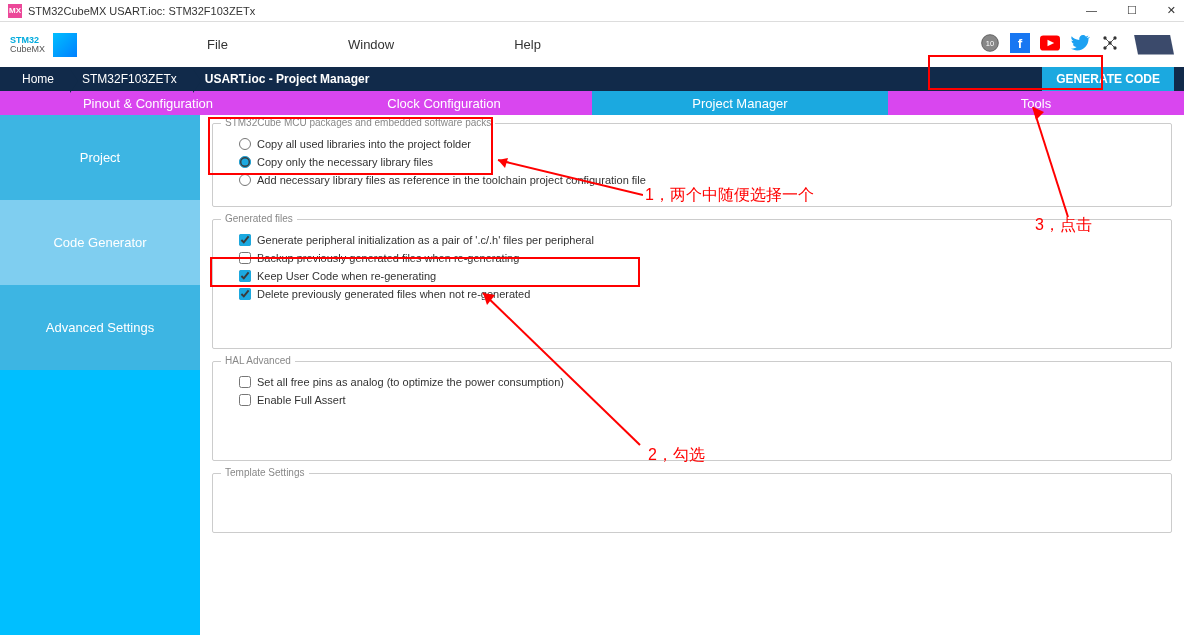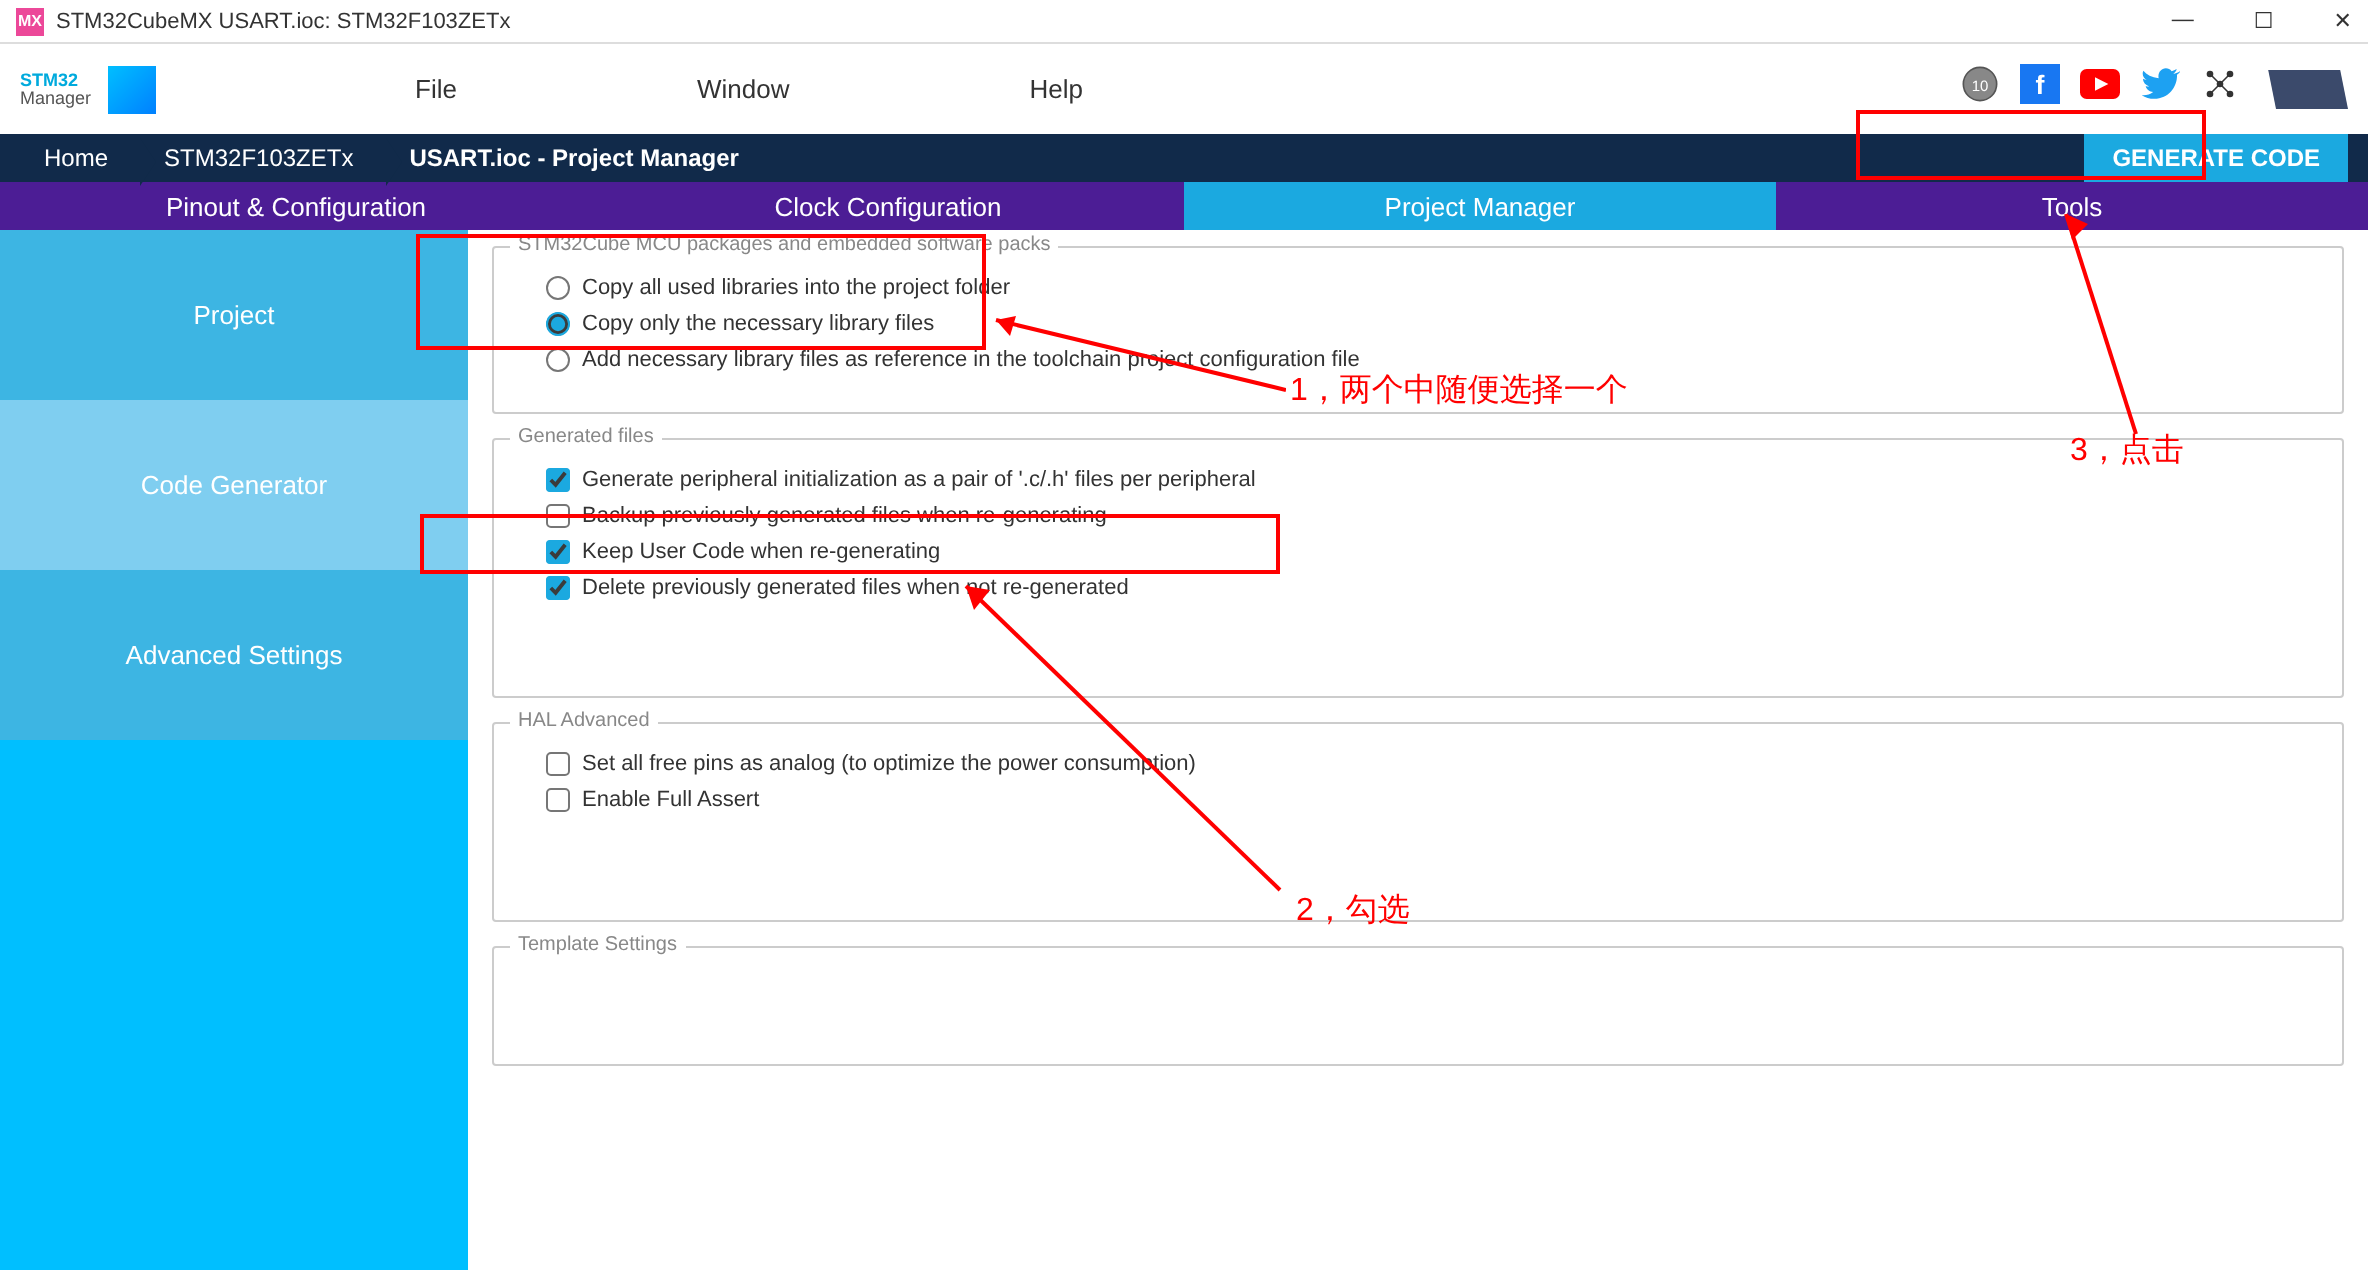--- a/index.html
+++ b/index.html
@@ -20,25 +20,25 @@
 .st-logo { width: 40px; height: 20px; background: #3b4a6b; clip-path: polygon(0 0, 90% 0, 100% 100%, 10% 100%); margin-left: 4px; }
 
 .breadcrumb-bar { height: 24px; background: #112a4a; display: flex; align-items: center; padding: 0 10px; font-size: 12px; color: #fff; position: relative; }
 .bc-item { padding: 3px 16px 3px 12px; position: relative; }
 .bc-item::after { content: ''; position: absolute; right: -8px; top: 0; width: 0; height: 0; border-top: 12px solid transparent; border-bottom: 12px solid transparent; border-left: 8px solid #112a4a; z-index: 1; }
 .bc-item.active { font-weight: bold; }
 .bc-item.light::after { display: none; }
 .generate-btn { margin-left: auto; background: #1ba9e0; color: #fff; padding: 5px 14px; font-size: 12px; font-weight: bold; border: none; cursor: pointer; }
 
 .tabs-bar { display: flex; height: 24px; }
-.tab { flex: 1; display: flex; align-items: center; justify-content: center; font-size: 13px; color: #fff; background: #4c1d95; cursor: pointer; }
+.tab { flex: 1; display: flex; align-items: center; justify-content: center; font-size: 13px; color: #fff; background: #d946ef; cursor: pointer; }
 .tab.active { background: #1ba9e0; }
 
 .content { display: flex; height: calc(100% - 115px); }
-.sidebar { width: 234px; display: flex; flex-direction: column; }
+.sidebar { width: 200px; display: flex; flex-direction: column; }
 .side-item { height: 85px; display: flex; align-items: center; justify-content: center; font-size: 13px; color: #fff; background: #3db5e3; cursor: pointer; }
 .side-item.selected { background: #7fcef0; }
 .side-fill { flex: 1; background: #00bfff; }
 
 .main { flex: 1; padding: 8px 12px; overflow-y: auto; font-size: 11px; color: #333; }
 .section { border: 1px solid #ccc; border-radius: 2px; padding: 8px 10px 14px; margin-bottom: 12px; min-height: 60px; position: relative; }
 .legend { position: absolute; top: -7px; left: 8px; background: #fff; padding: 0 4px; font-size: 10px; color: #888; }
 .opt { display: flex; align-items: center; gap: 6px; margin: 6px 16px; font-size: 11px; }
 .opt input[type="radio"], .opt input[type="checkbox"] { width: 12px; height: 12px; accent-color: #1ba9e0; }
 .settings-btn { background: #1ba9e0; color: #fff; border: none; padding: 3px 18px; font-size: 11px; cursor: pointer; margin-left: 120px; }
@@ -57,21 +57,21 @@
     <span>—</span>
     <span>☐</span>
     <span>✕</span>
   </div>
 </div>
 
 <div class="topbar">
   <div class="logo-area">
     <div class="logo-text">
       <div class="l1">STM32</div>
-      <div>Manager</div>
+      <div>CubeMX</div>
     </div>
     <div class="logo-cube"></div>
   </div>
   <div class="menu">
     <span>File</span>
     <span>Window</span>
     <span>Help</span>
   </div>
   <div class="social-icons">
     <span><svg class="icon" viewBox="0 0 24 24">

